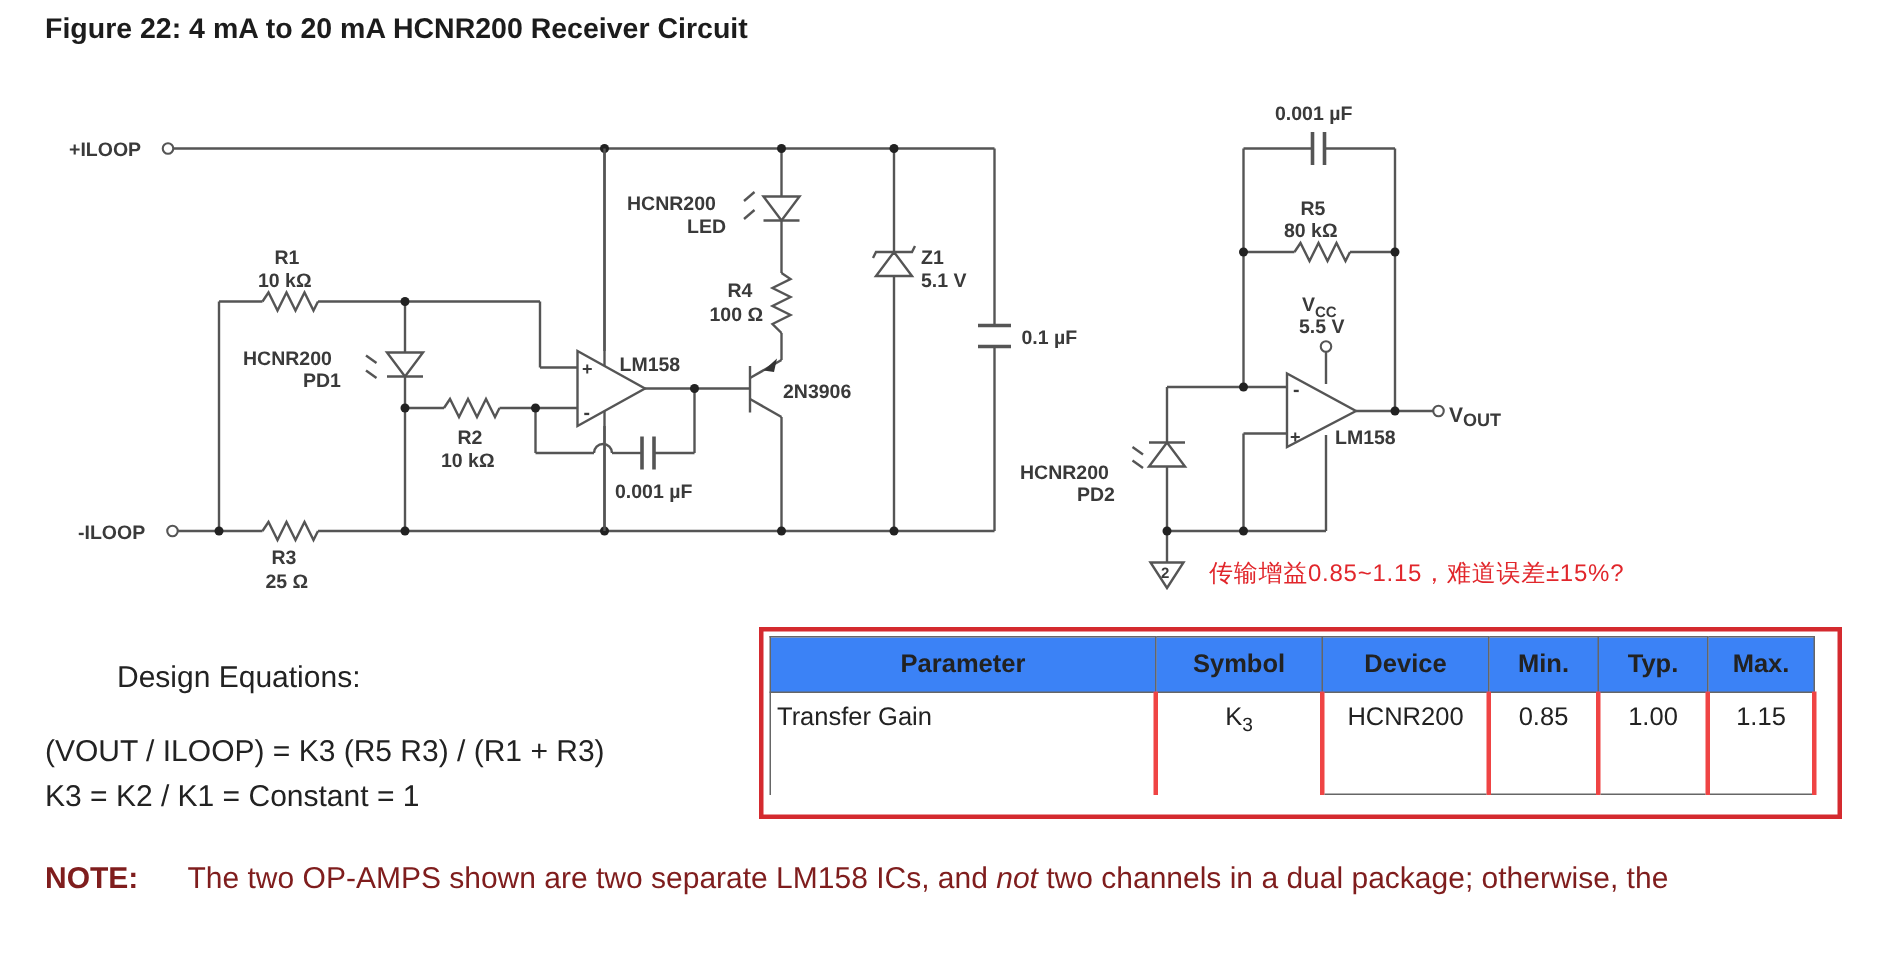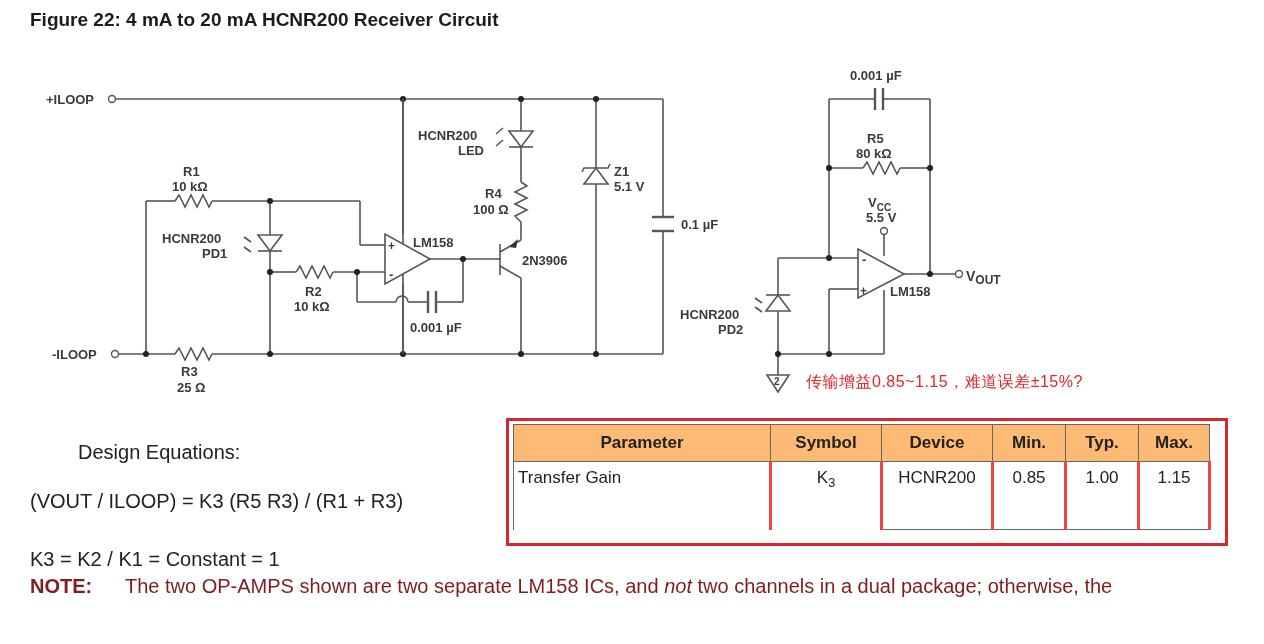--- a/index.html
+++ b/index.html
@@ -7,24 +7,24 @@
   .abs{position:absolute;}
   #figure-title{left:30px;top:9px;font-size:19px;font-weight:bold;color:#1c1c1c;white-space:nowrap;}
   svg#schematic{position:absolute;left:0;top:0;}
   .lbl{font-family:"Liberation Sans",sans-serif;font-weight:bold;font-size:13px;fill:#3a3a3a;}
   .wire{stroke:#555;stroke-width:1.6;fill:none;}
   .dot{fill:#222;}
   .term{fill:#fff;stroke:#555;stroke-width:1.4;}
   #annotation{left:806px;top:372px;font-size:16px;font-weight:normal;color:#e1262b;white-space:nowrap;letter-spacing:0.5px;}
   #design-eq-title{left:30px;top:441px;font-size:20px;color:#222;margin-left:48px;}
   #eq1{left:30px;top:490px;font-size:20px;color:#222;white-space:nowrap;}
-  #eq2{left:30px;top:520px;font-size:20px;color:#222;white-space:nowrap;margin-top:28px;}
+  #eq2{left:30px;top:520px;font-size:20px;color:#222;white-space:nowrap;}
   #highlight-box{left:506px;top:418px;width:722px;height:128px;border:3px solid #d42a2f;box-sizing:border-box;}
   #spec-table{position:absolute;left:513px;top:424px;border-collapse:collapse;font-size:17px;color:#222;}
-  #spec-table th{background:#fdba74;font-weight:bold;height:36px;border-top:1.5px solid #666;border-bottom:1.5px solid #666;border-left:1px solid #666;border-right:1px solid #666;padding:0;text-align:center;}
+  #spec-table th{background:#3b82f6;font-weight:bold;height:36px;border-top:1.5px solid #666;border-bottom:1.5px solid #666;border-left:1px solid #666;border-right:1px solid #666;padding:0;text-align:center;}
   #spec-table td{height:60px;vertical-align:top;padding-top:6px;text-align:center;border-left:1px solid #666;border-right:3px solid #ef4444;}
   #spec-table td.param{text-align:left;padding-left:4px;}
   #spec-table td.bottom-line{border-bottom:1.5px solid #666;}
   #note{left:30px;top:571px;font-size:20px;color:#7f1d1d;line-height:30px;}
   #note .note-label{font-weight:bold;display:inline-block;width:95px;}
   #note .note-line2{padding-left:95px;display:block;}
   sub{font-size:0.75em;}
 </style>
 </head>
 <body>

